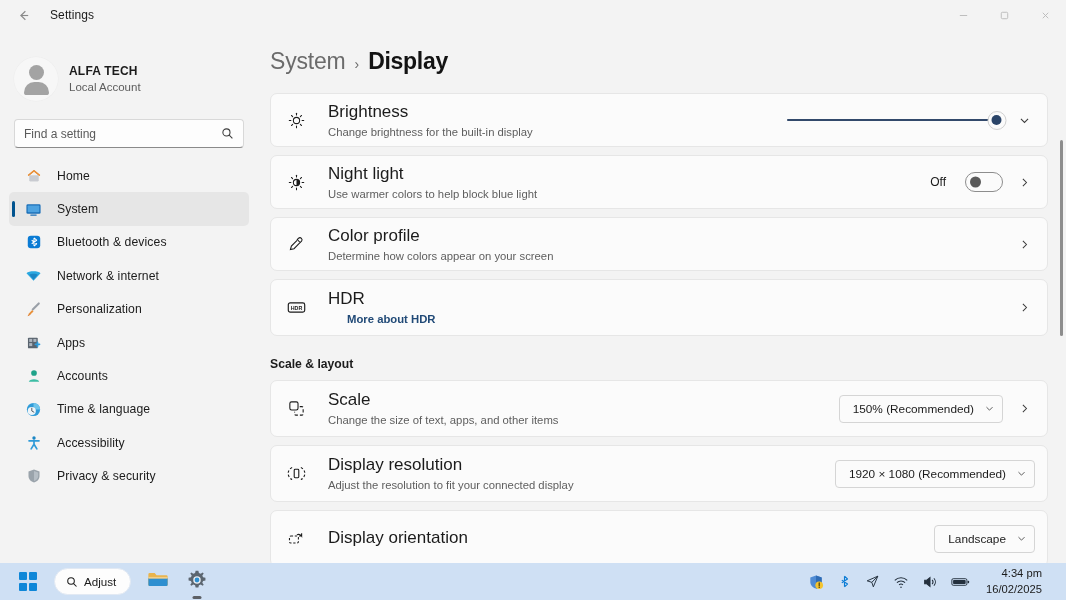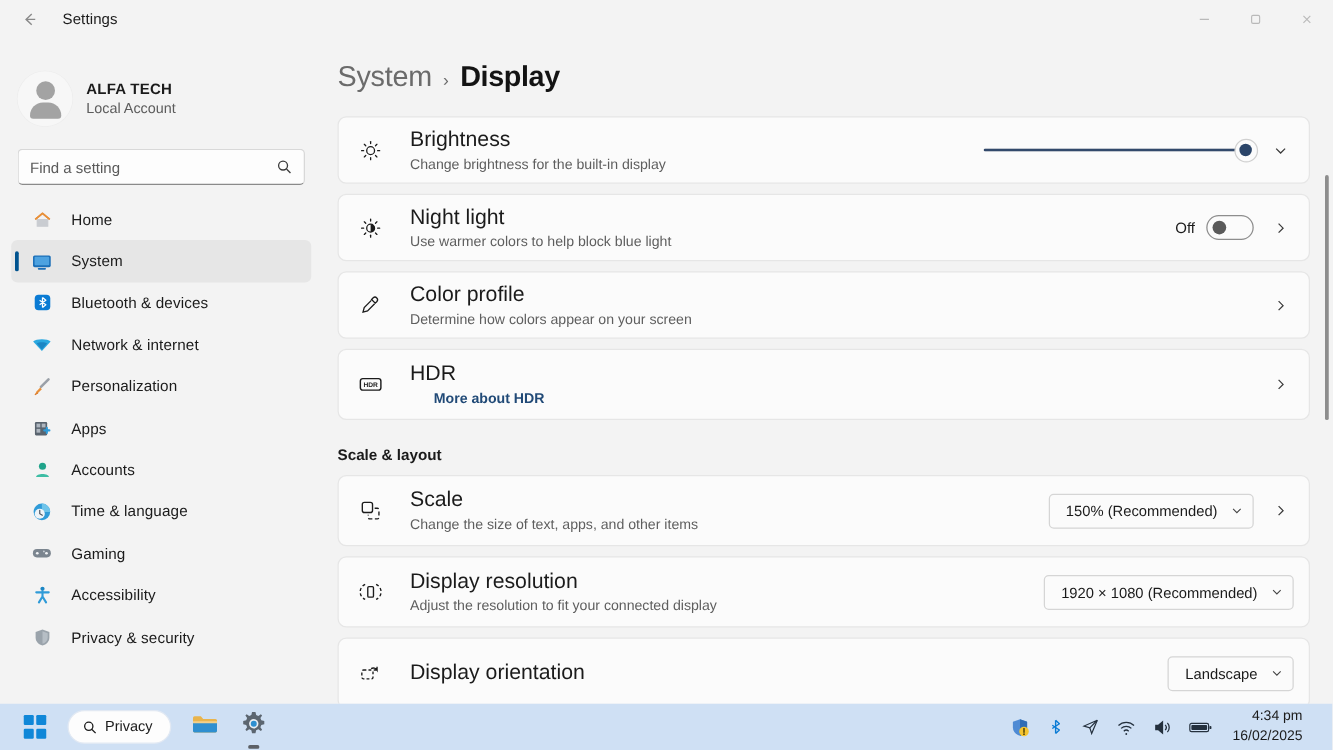--- a/index.html
+++ b/index.html
@@ -129,21 +129,21 @@
   .slider .thumb {
     position: absolute; width: 19px; height: 19px; border-radius: 50%;
     background: #fbfbfb; border: 1px solid #d0d0d0;
     display: flex; align-items: center; justify-content: center;
     transform: translateX(-50%);
   }
   .slider .thumb i {
     width: 10px; height: 10px; border-radius: 50%; background: #2a4468; display: block;
   }
 
-  .toggle-wrap { display: flex; align-items: center; gap: 9px; }
+  .toggle-wrap { display: flex; align-items: center; gap: 19px; }
   .toggle-label { font-size: 12px; color: #1b1b1b; }
   .toggle {
     width: 38px; height: 20px; border-radius: 11px;
     background: #fbfbfb; border: 1px solid #8d8d8d; position: relative;
   }
   .toggle i {
     position: absolute; left: 4px; top: 50%; transform: translateY(-50%);
     width: 11px; height: 11px; border-radius: 50%; background: #5a5a5a;
   }
 
@@ -333,31 +333,20 @@
           <svg width="17" height="17" viewBox="0 0 18 18">
             <circle cx="9" cy="9" r="7" fill="#2f9bd8"></circle>
             <path d="M9 2 A7 7 0 0 1 16 9 L9 9 Z" fill="#6fc4ea"></path>
             <circle cx="7.2" cy="10.6" r="4.3" fill="#eef4f8"></circle>
             <path d="M7.2 7.6 V10.6 L9.4 11.8" stroke="#4a5560" stroke-width="1" fill="none" stroke-linecap="round"></path>
           </svg>
         </span>
         <span class="nav-label">Time &amp; language</span>
       </div>
 
-      <div class="navitem">
-        <span class="nav-ico">
-          <svg width="17" height="17" viewBox="0 0 18 18">
-            <rect x="1.4" y="5.6" width="15.2" height="7" rx="3.4" fill="#7b858f"></rect>
-            <circle cx="5.1" cy="9.1" r="1.15" fill="#f2f4f6"></circle>
-            <circle cx="12.9" cy="9.1" r="1.15" fill="#f2f4f6"></circle>
-            <circle cx="10.7" cy="7.6" r="0.72" fill="#cfd5db"></circle>
-          </svg>
-        </span>
-        <span class="nav-label">Gaming</span>
-      </div>
 
       <div class="navitem">
         <span class="nav-ico">
           <svg width="16" height="16" viewBox="0 0 18 18">
             <circle cx="9" cy="3.4" r="1.9" fill="#1b86c4"></circle>
             <path d="M3.4 6.6 H14.6" stroke="#2f9bd8" stroke-width="1.9" stroke-linecap="round"></path>
             <path d="M9 6 V10.4 L5.8 15.6 M9 10.4 L12.2 15.6" stroke="#2f9bd8" stroke-width="1.9" fill="none" stroke-linecap="round"></path>
           </svg>
         </span>
         <span class="nav-label">Accessibility</span>
@@ -590,21 +579,21 @@
             <span></span>
         </span>
       </div>
       <div class="search-pill">
         <span class="search-ico">
           <svg width="12" height="12" viewBox="0 0 16 16" fill="none" stroke="#1b1b1b" stroke-width="1.4">
             <circle cx="6.7" cy="6.7" r="4.4"></circle>
               <path d="M10.1 10.1 L14 14"></path>
           </svg>
         </span>
-        <span>Privacy</span>
+        <span>Adjust</span>
       </div>
       <div class="tb-btn" style="margin-left:6px">
         <span>
           <svg width="22" height="19" viewBox="0 0 24 20">
             <path d="M1.5 4.4 A1.4 1.4 0 0 1 2.9 3 H8.4 L10.4 5.3 H21.1 A1.4 1.4 0 0 1 22.5 6.7 V15.6 A1.4 1.4 0 0 1 21.1 17 H2.9 A1.4 1.4 0 0 1 1.5 15.6 Z" fill="#e9b44c"></path>
             <path d="M1.5 8.4 H22.5 V15.6 A1.4 1.4 0 0 1 21.1 17 H2.9 A1.4 1.4 0 0 1 1.5 15.6 Z" fill="#2e8fd0"></path>
             <path d="M1.5 7.2 H22.5 V9.1 H1.5 Z" fill="#f2d08a"></path>
           </svg>
         </span>
       </div>

